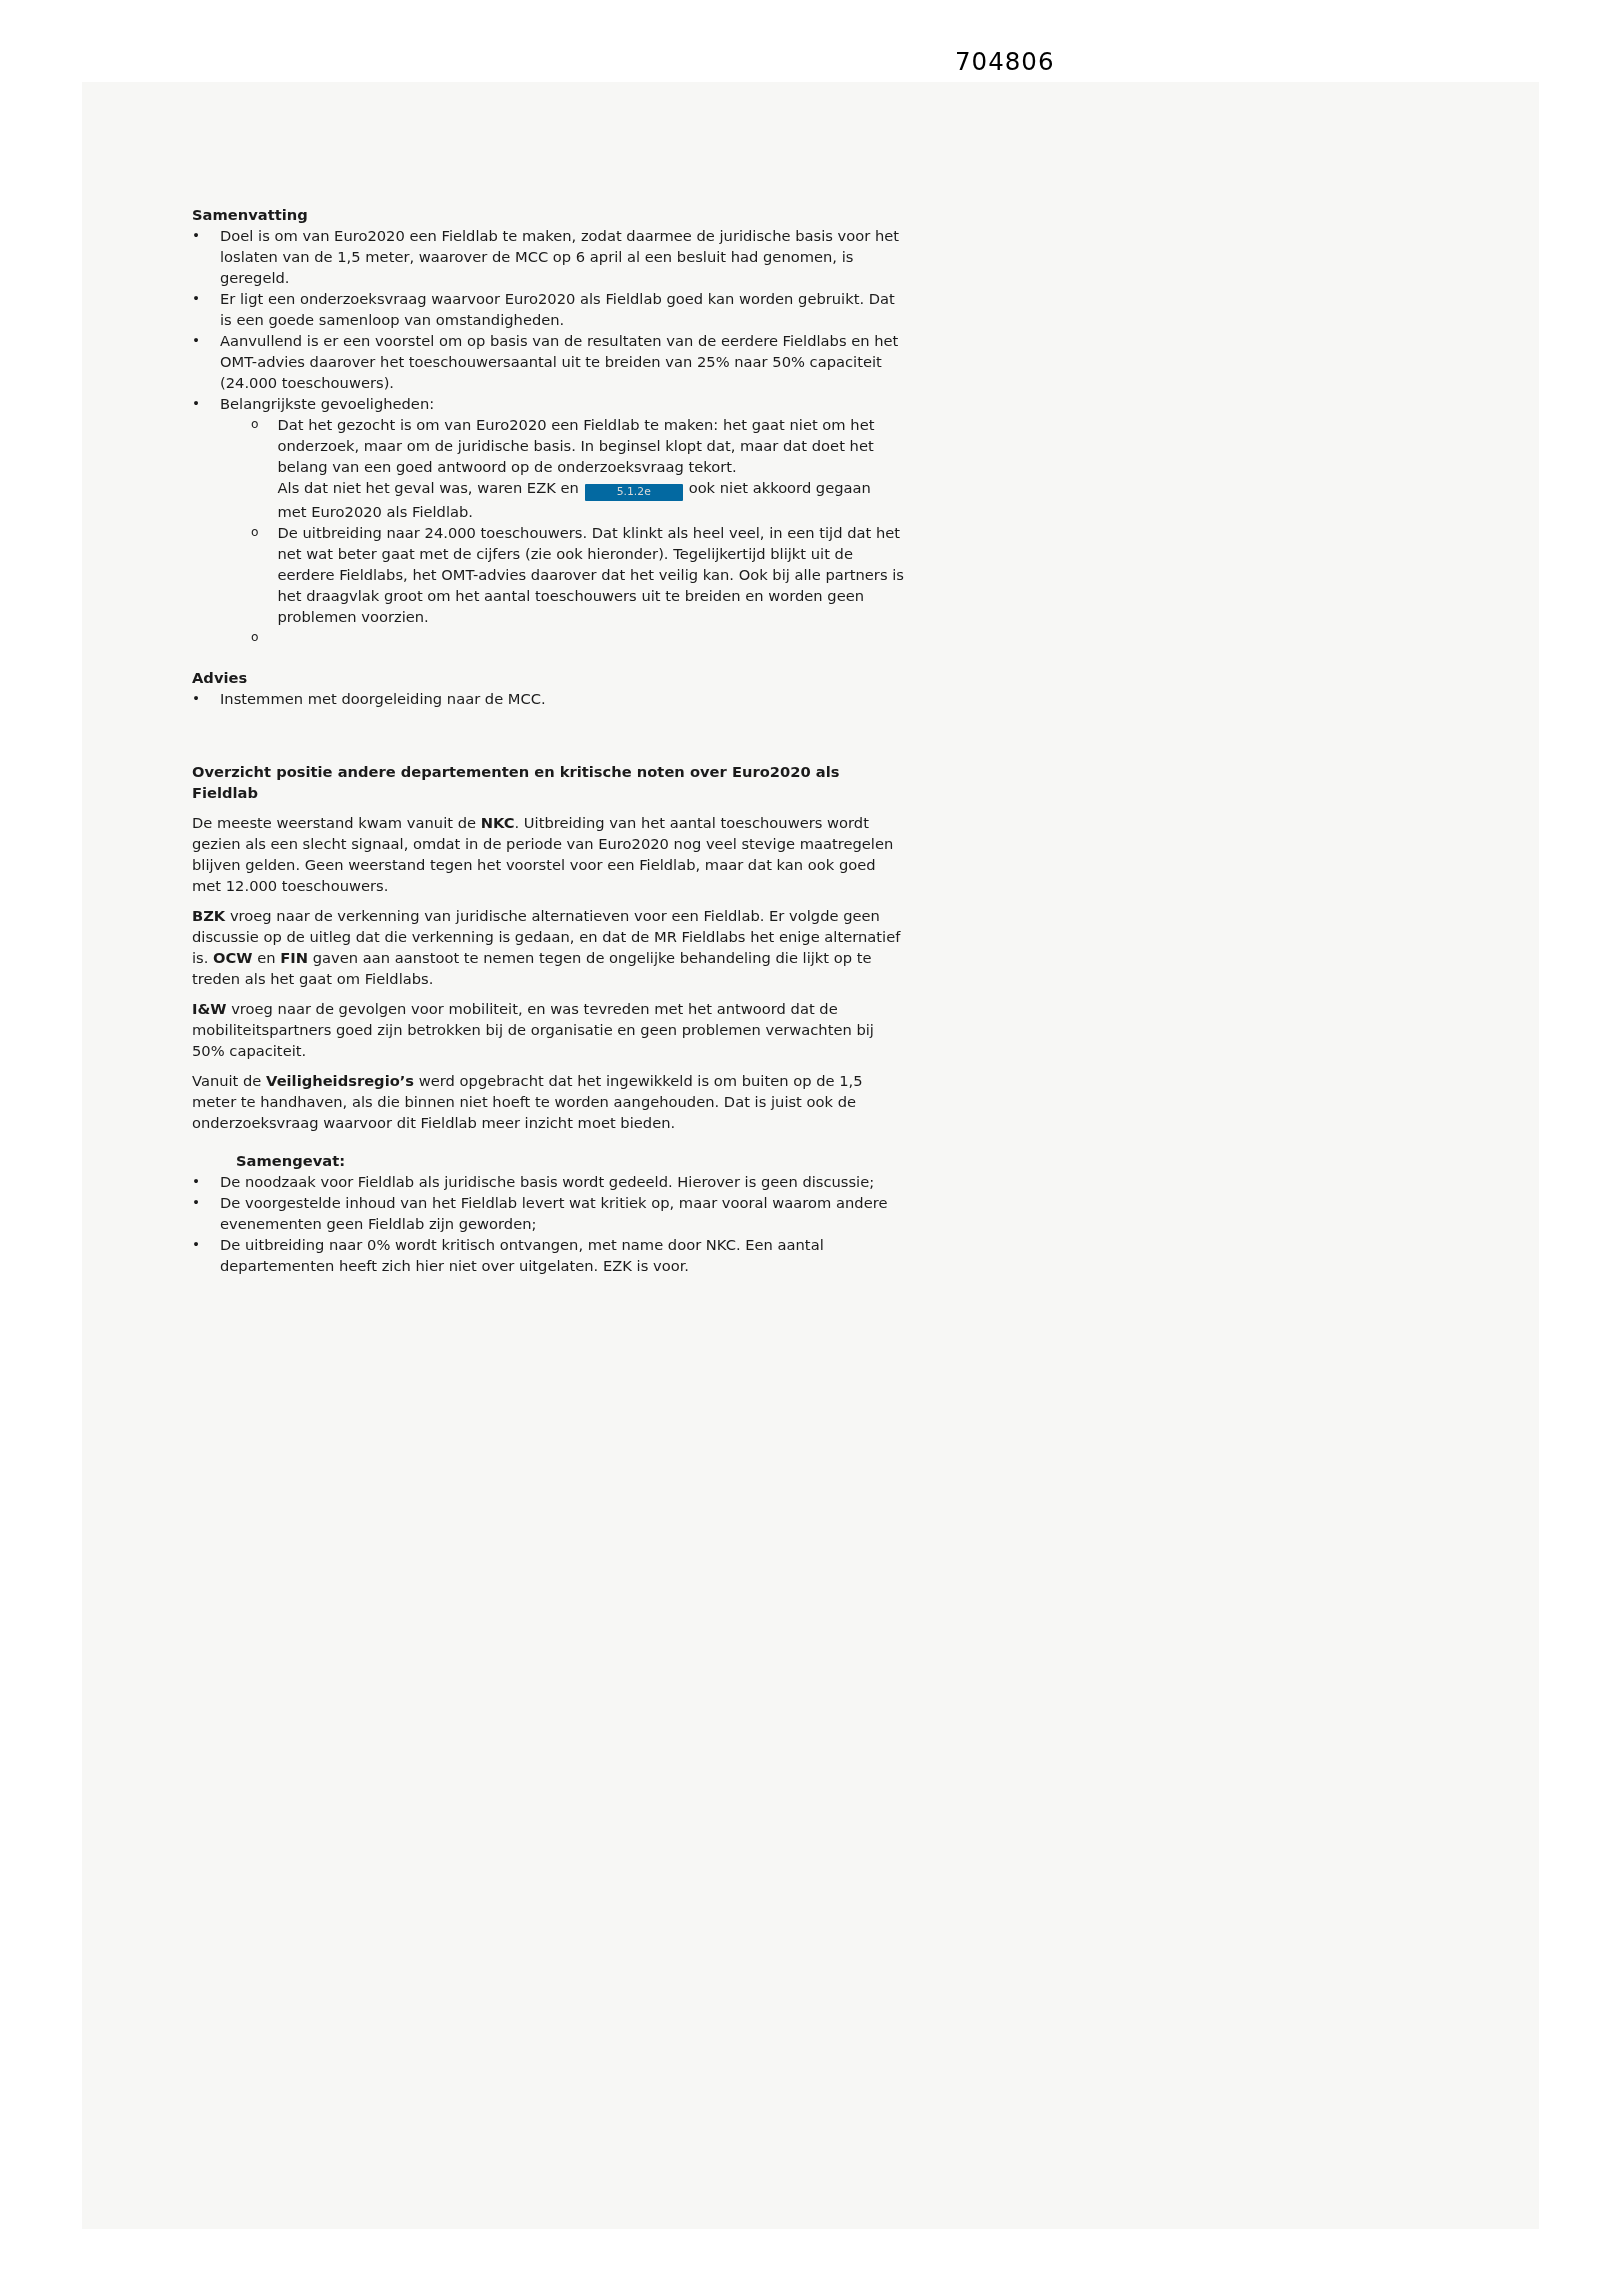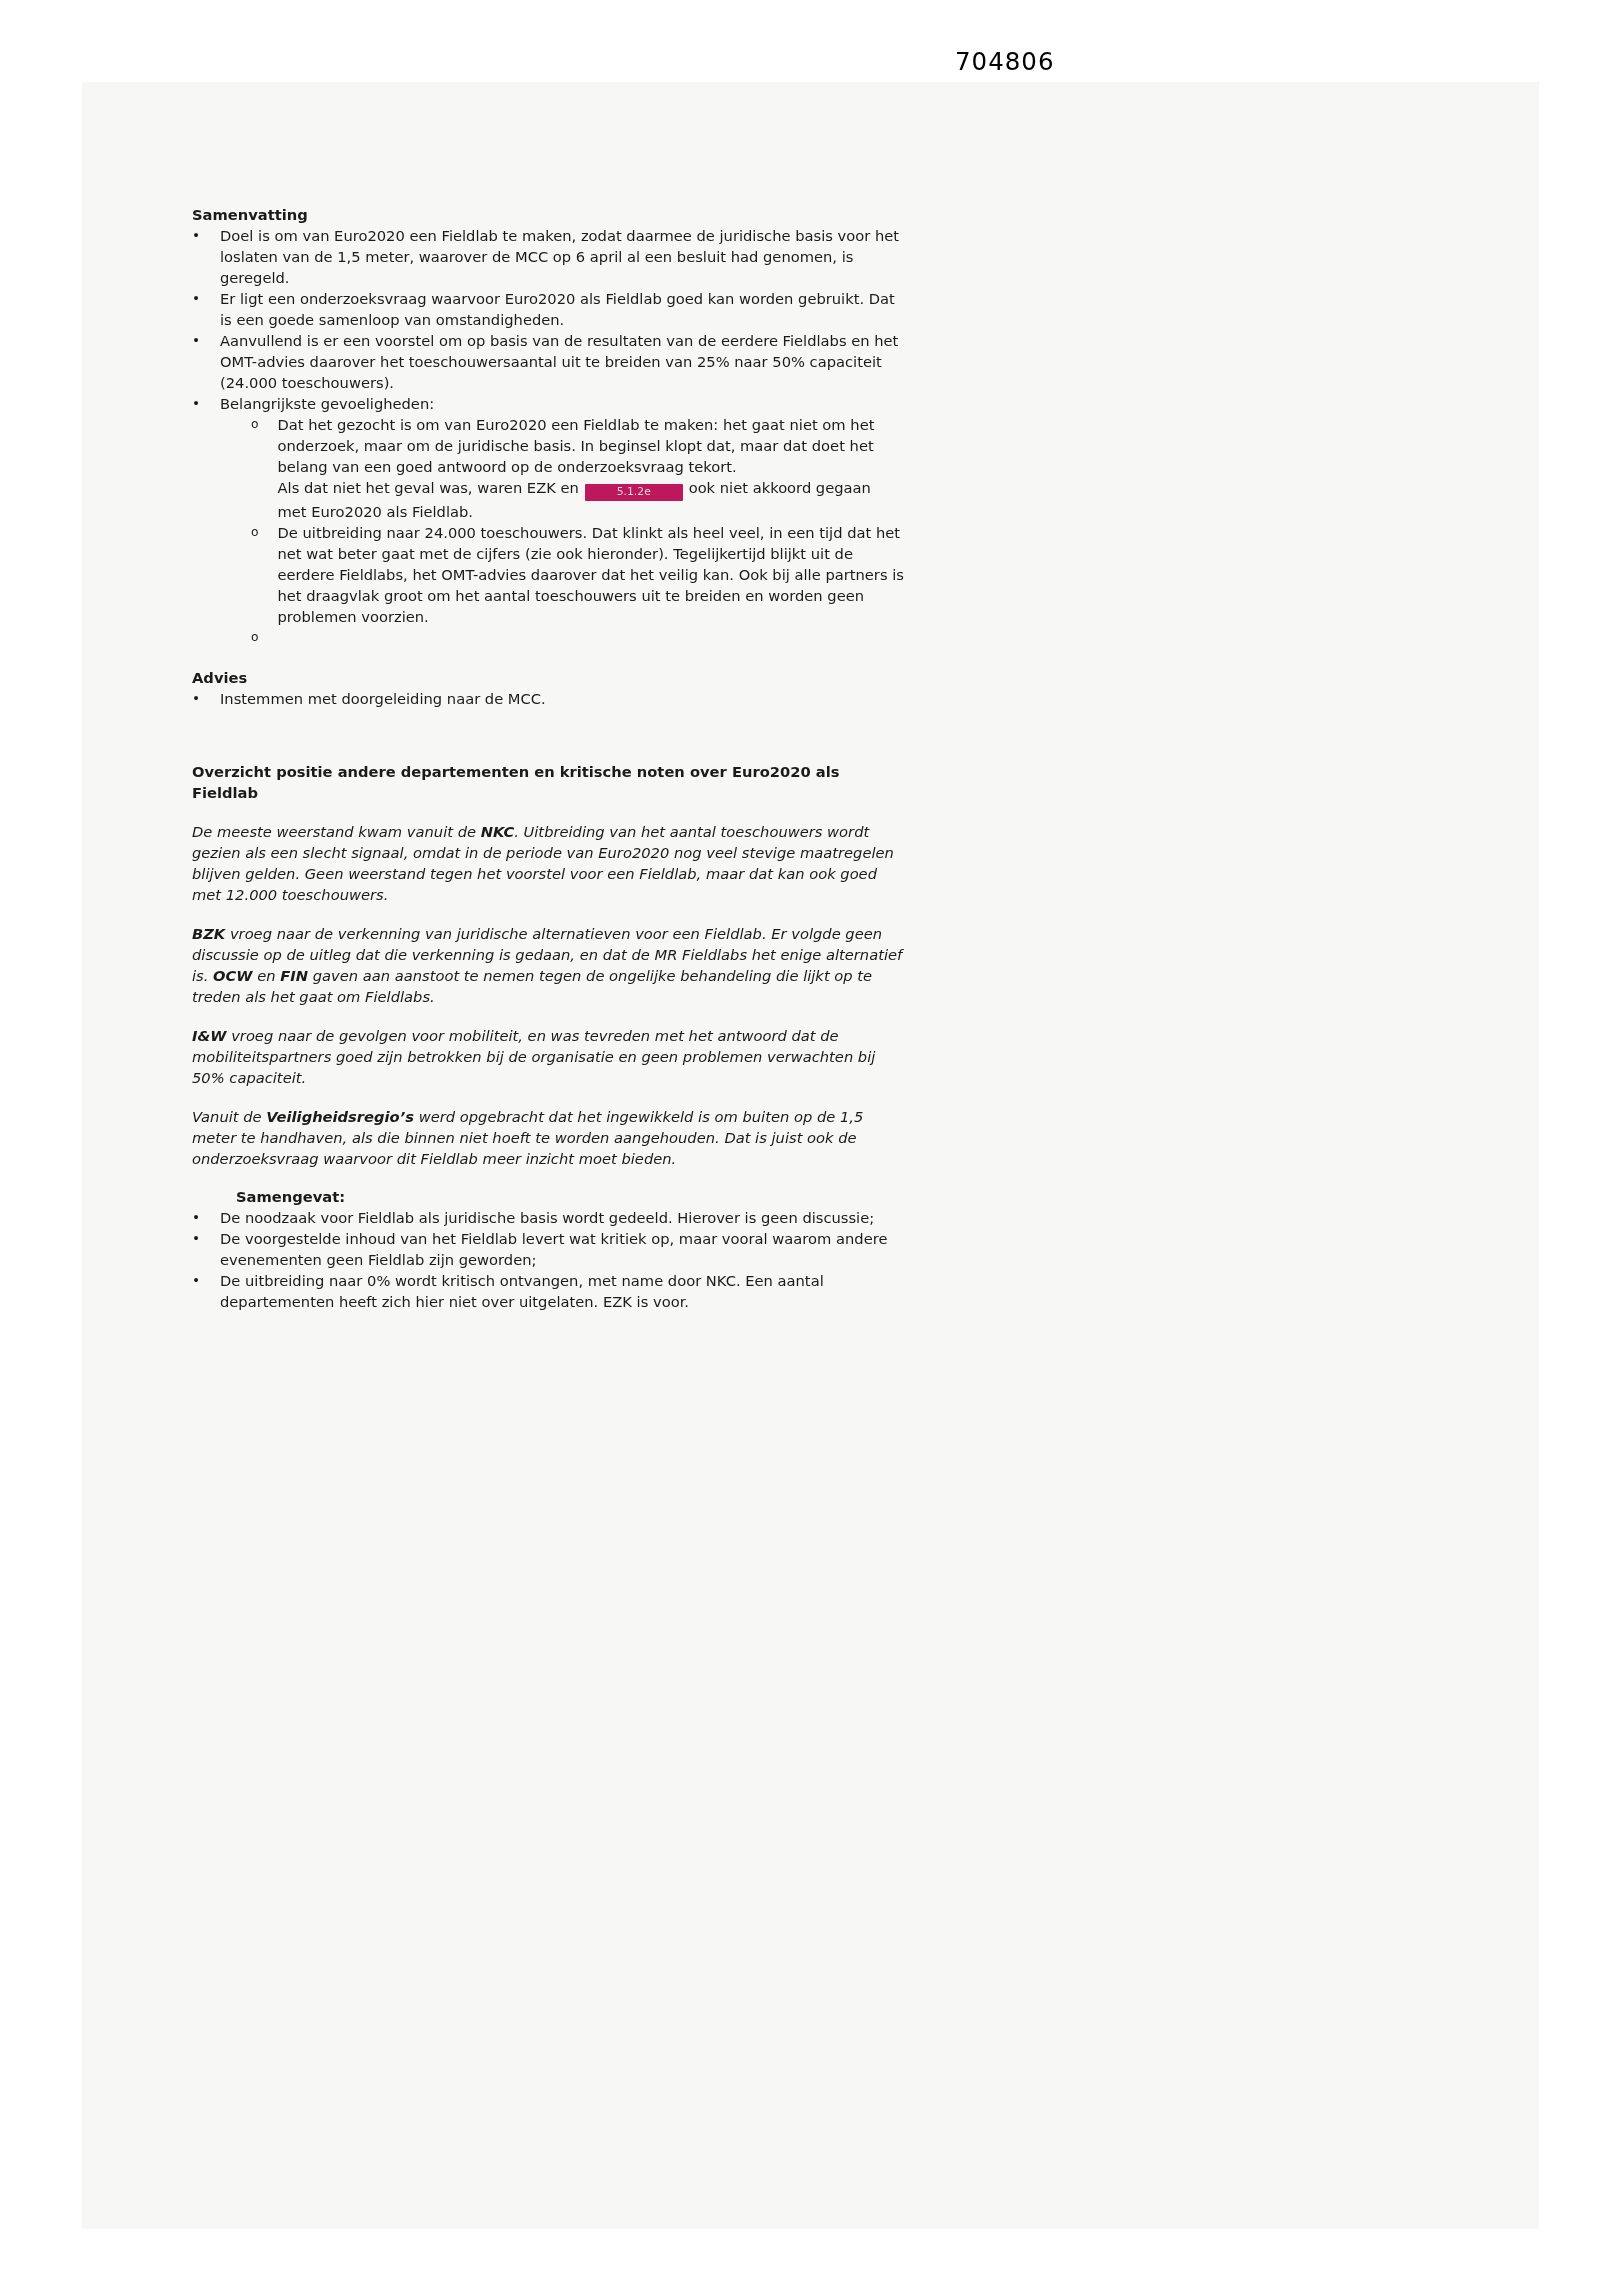--- a/index.html
+++ b/index.html
@@ -53,32 +53,32 @@
   .bullet.sub { padding-left: 59px; }
   .bullet.sub .m {
     flex: 0 0 26.5px;
     font-size: 12.3px;
   }
   .redaction {
     display: inline-block;
     width: 98px;
     height: 16.7px;
     line-height: 16.7px;
-    background: #be185d;
+    background: #0369a1;
     color: #d9d9d9;
     font-size: 10.8px;
     text-align: center;
     vertical-align: -2px;
     margin: 0 5.9px;
     border-radius: 1px;
   }
   .b { font-weight: bold; }
   .sect-advies { margin-top: 19.6px; }
   .h-overview { margin-top: 52px; }
-  p.par { margin: 18px 0 0 0; font-style: italic; }
+  p.par { margin: 9px 0 0 0; }
   .h-samengevat { margin-top: 16.7px; margin-left: 44px; }
 </style>
 </head>
 <body>
 
 <div class="sheet">
 
   <div class="scan-area"></div>
 
   <div class="page-number">704806</div>

